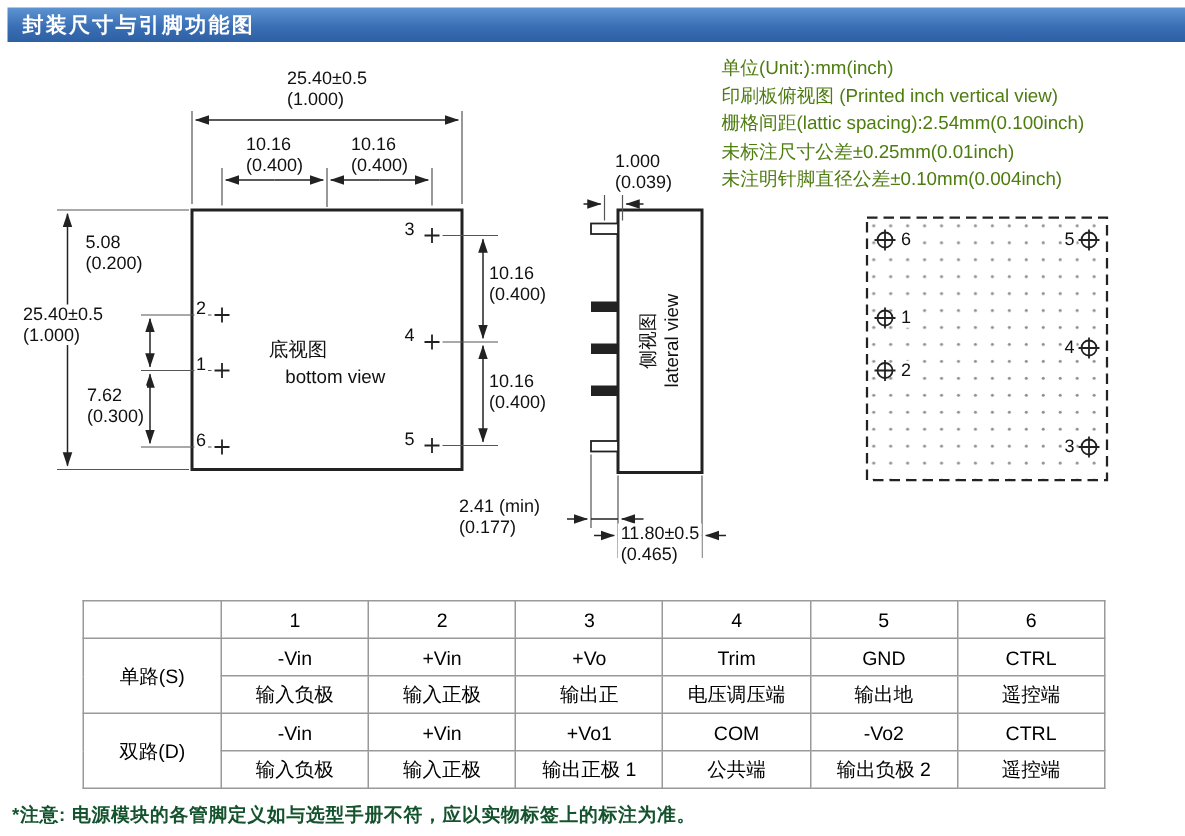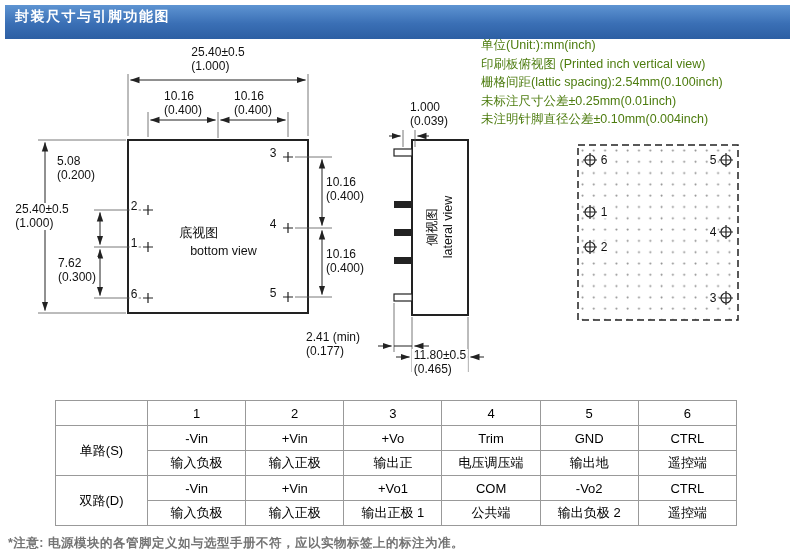--- a/index.html
+++ b/index.html
@@ -1,21 +1,21 @@
 <!DOCTYPE html>
 <html><head>
 <meta charset="utf-8">
 <style>
   * { margin:0; padding:0; box-sizing:border-box; }
   html,body { background:#fff; }
   body { font-family:"Liberation Sans","DejaVu Sans",sans-serif; color:#111; }
   .page { position:relative; width:790px; height:557px; background:#fff; overflow:hidden; }
 
   .titlebar {
-    position:absolute; left:5px; top:5px; right:0; height:34px;
+    position:absolute; left:5px; top:5px; right:0; height:23px;
     background:linear-gradient(180deg,#5e94d2 0%,#3a6fb5 55%,#2d5fa3 100%);
     color:#fff; font-size:14px; font-weight:bold; line-height:23px;
     padding-left:10px; letter-spacing:1.5px;
   }
 
   .info { position:absolute; left:481px; top:36px; font-size:12.5px; line-height:18.5px; color:#4d7c0f; }
 
   .art { position:absolute; left:0; top:0; }
   .body-line { fill:none; stroke:#222; stroke-width:2; }
   .cross { stroke:#222; stroke-width:1.2; fill:none; }
@@ -46,21 +46,21 @@
   .pin-table {
     position:absolute; left:55px; top:400px; width:682px;
     border-collapse:collapse; table-layout:fixed;
     font-size:13px; text-align:center; color:#000;
   }
   .pin-table td { border:1px solid #999; height:25px; padding:0 2px; }
   .pin-table col.c0 { width:92px; }
 
   .footnote {
     position:absolute; left:8px; top:535px;
-    color:#737373; font-size:12.5px; font-weight:bold; letter-spacing:0.5px;
+    color:#14532d; font-size:12.5px; font-weight:bold; letter-spacing:0.5px;
   }
 </style>
 </head>
 <body>
 
 <div class="page">
 
   <div class="titlebar">封装尺寸与引脚功能图</div>
 
   <div class="info">

